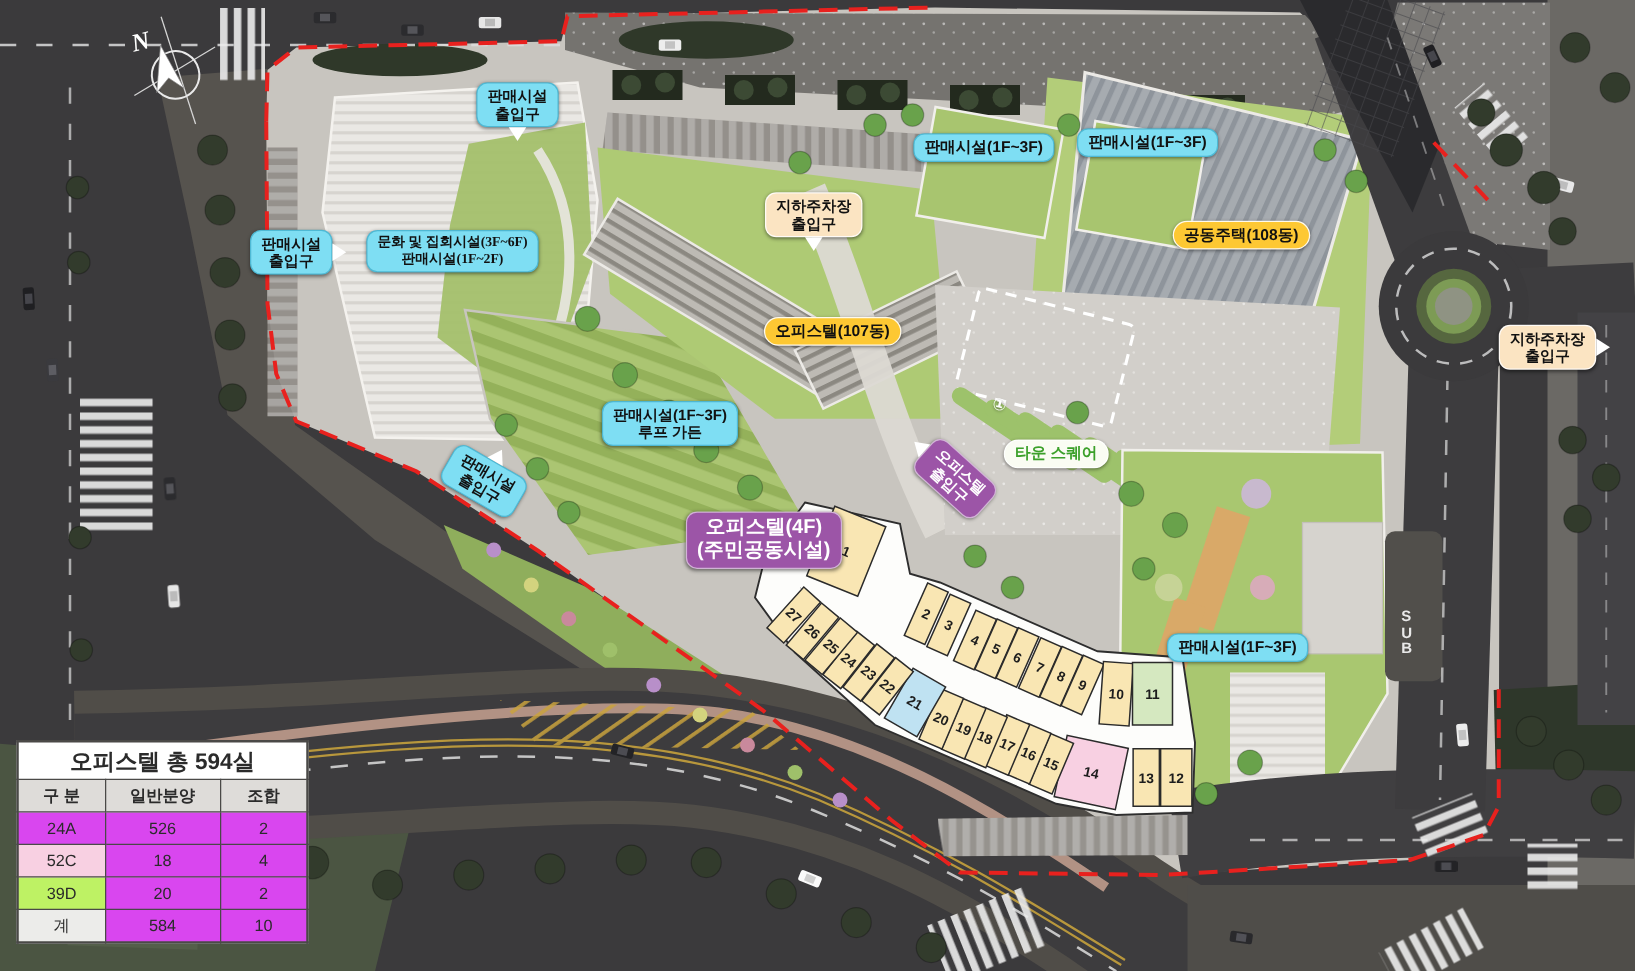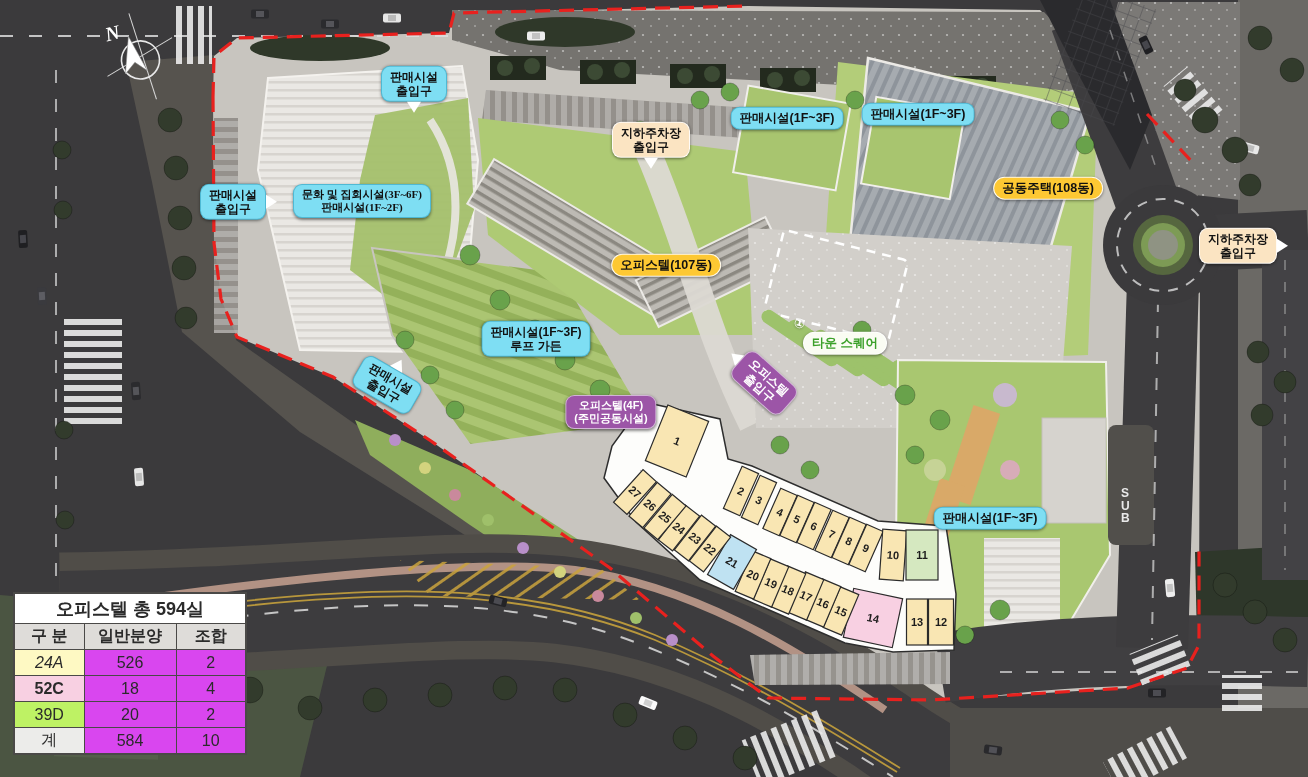--- a/index.html
+++ b/index.html
@@ -5,35 +5,35 @@
   html,body{margin:0;padding:0;background:#222;}
   .stage{position:relative;width:1308px;height:777px;overflow:hidden;
          font-family:"Liberation Sans","DejaVu Sans",sans-serif;background:#3b3a3c;}
   .stage svg.base{position:absolute;left:0;top:0;}
   
   #labels{position:absolute;inset:0;pointer-events:none;}
   .map-label{position:absolute;font-weight:700;text-align:center;line-height:1.18;
              border-radius:9px;padding:3px 8px;box-shadow:0 1px 3px rgba(0,0,0,.45);
              white-space:nowrap;color:#111;}
   .map-label.cyan{background:#7edef3;border:1px solid rgba(20,140,175,.45);}
-  .map-label.peach{background:#fbe4c2;border:1px solid rgba(255,255,255,.85);}
+  .map-label.peach{background:#fbe4c2;border:1px solid rgba(255,255,255,.85);margin-top:32px;}
   .map-label.yellow{background:#fdc833;border-radius:16px;border:1px solid rgba(255,255,255,.9);}
   .map-label.purple{background:#9c55a7;color:#fff;border:1px solid rgba(255,255,255,.55);}
   .map-label.green-pill{background:#fafcf3;color:#3ba02a;border-radius:15px;border:1px solid rgba(255,255,255,.8);}
   .arr{position:absolute;width:0;height:0;border:7px solid transparent;}
   .arr.down{border-top:11px solid #fff;border-bottom:0;left:50%;top:100%;transform:translateX(-50%);margin-top:1px;}
   .arr.up{border-bottom:11px solid #fff;border-top:0;left:50%;bottom:100%;transform:translateX(-50%);margin-bottom:1px;}
   .arr.right{border-left:11px solid #fff;border-right:0;left:100%;top:50%;transform:translateY(-50%);margin-left:1px;}
   .arr.left{border-right:11px solid #fff;border-left:0;right:100%;top:50%;transform:translateY(-50%);margin-right:1px;}
   .plaza-mark{position:absolute;color:#fff;font-weight:700;font-size:13px;text-shadow:0 1px 2px rgba(0,0,0,.4);}
   
   table.legend{position:absolute;left:13px;top:592px;width:232px;border-collapse:collapse;
                background:#fff;border:2px solid #4a4947;table-layout:fixed;}
   table.legend th,table.legend td{border:1.5px solid #4a4947;text-align:center;padding:0;
-               height:25px;font-size:16px;color:#2b2b2b;}
+               height:25px;font-size:13px;color:#2b2b2b;}
   table.legend th{font-weight:700;background:#dedcd9;}
   table.legend th.ttl{background:#fff;font-size:18px;height:29px;}
   table.legend td{font-weight:500;background:#d946ef;}
   col.c1{width:70px;}col.c2{width:92px;}col.c3{width:70px;}
   
   .compass{position:absolute;left:96px;top:10px;width:88px;height:96px;pointer-events:none;}
   .bus{position:absolute;left:1121px;top:487px;color:#e9e9e9;font-weight:700;font-size:12px;
        line-height:12.5px;white-space:pre-line;letter-spacing:0;}
   .unit-no{font:700 11px "Liberation Sans","DejaVu Sans",sans-serif;fill:#1d1d1d;}
   .compass text{font:italic 700 20px "Liberation Serif","DejaVu Serif",serif;fill:#fff;}
@@ -534,21 +534,21 @@
         <div>지하주차장</div>
         <div>출입구</div>
         <span class="arr down"></span>
       </div>
       <div class="map-label cyan" style="left: 787px; top: 118px; transform: translate(-50%, -50%); font-size: 12.5px;">
         <div>판매시설(1F~3F)</div>
       </div>
       <div class="map-label cyan" style="left: 918px; top: 114px; transform: translate(-50%, -50%); font-size: 12.5px;">
         <div>판매시설(1F~3F)</div>
       </div>
-      <div class="map-label yellow" style="left: 1048px; top: 188px; transform: translate(-50%, -50%); font-size: 12.5px;">
+      <div class="map-label yellow" style="left: 993px; top: 188px; transform: translate(-50%, -50%); font-size: 12.5px;">
         <div>공동주택(108동)</div>
       </div>
       <div class="map-label peach" style="left: 1238px; top: 246px; transform: translate(-50%, -50%); font-size: 12px;">
         <div>지하주차장</div>
         <div>출입구</div>
         <span class="arr right"></span>
       </div>
       <div class="map-label cyan" style="left: 233px; top: 202px; transform: translate(-50%, -50%); font-size: 12px;">
         <div>판매시설</div>
         <div>출입구</div>
@@ -558,34 +558,34 @@
         <div>문화 및 집회시설(3F~6F)</div>
         <div>판매시설(1F~2F)</div>
       </div>
       <div class="map-label yellow" style="left: 666px; top: 265px; transform: translate(-50%, -50%); font-size: 12.5px;">
         <div>오피스텔(107동)</div>
       </div>
       <div class="map-label cyan" style="left: 536px; top: 339px; transform: translate(-50%, -50%); font-size: 12px;">
         <div>판매시설(1F~3F)</div>
         <div>루프 가든</div>
       </div>
-      <div class="map-label green-pill" style="left: 845px; top: 343px; transform: translate(-50%, -50%); font-size: 12.5px;">
+      <div class="map-label green-pill" style="left: 845px; top: 363px; transform: translate(-50%, -50%); font-size: 12.5px;">
         <div>타운 스퀘어</div>
       </div>
       <div class="map-label cyan" style="left: 387px; top: 385px; transform: translate(-50%, -50%) rotate(30deg); font-size: 12px;">
         <div>판매시설</div>
         <div>출입구</div>
         <span class="arr up"></span>
       </div>
       <div class="map-label purple" style="left: 764px; top: 383px; transform: translate(-50%, -50%) rotate(42deg); font-size: 12px;">
         <div>오피스텔</div>
         <div>출입구</div>
         <span class="arr left"></span>
       </div>
-      <div class="map-label purple" style="left: 611px; top: 412px; transform: translate(-50%, -50%); font-size: 11px;">
+      <div class="map-label purple" style="left: 611px; top: 432px; transform: translate(-50%, -50%); font-size: 16px;">
         <div>오피스텔(4F)</div>
         <div>(주민공동시설)</div>
       </div>
       <div class="map-label cyan" style="left: 990px; top: 518px; transform: translate(-50%, -50%); font-size: 12.5px;">
         <div>판매시설(1F~3F)</div>
       </div>
       <div class="plaza-mark" style="left: 794px; top: 316px; transform: rotate(14deg);">①</div>
     </div>
 
 <div class="compass">
@@ -615,26 +615,26 @@
           <th colspan="3" class="ttl">오피스텔 총 594실</th>
         </tr>
     <tr id="legend-headers">
           <th>구 분</th>
           <th>일반분양</th>
           <th>조합</th>
         </tr>
   </thead>
   <tbody id="legend-body">
         <tr>
-          <td style="background: #fef9c3; font-style: italic;">24A</td>
+          <td style="background: #d946ef;">24A</td>
           <td>526</td>
           <td>2</td>
         </tr>
         <tr>
-          <td style="background: rgb(248, 208, 226); font-weight: bold;">52C</td>
+          <td style="background: rgb(248, 208, 226);">52C</td>
           <td>18</td>
           <td>4</td>
         </tr>
         <tr>
           <td style="background: #bef264;">39D</td>
           <td>20</td>
           <td>2</td>
         </tr>
         <tr>
           <td style="background: rgb(236, 236, 234);">계</td>

